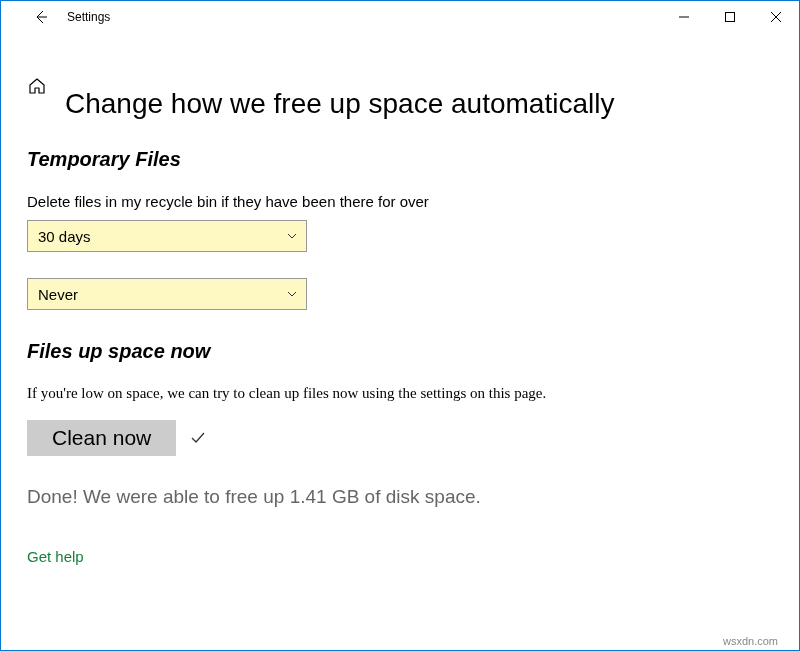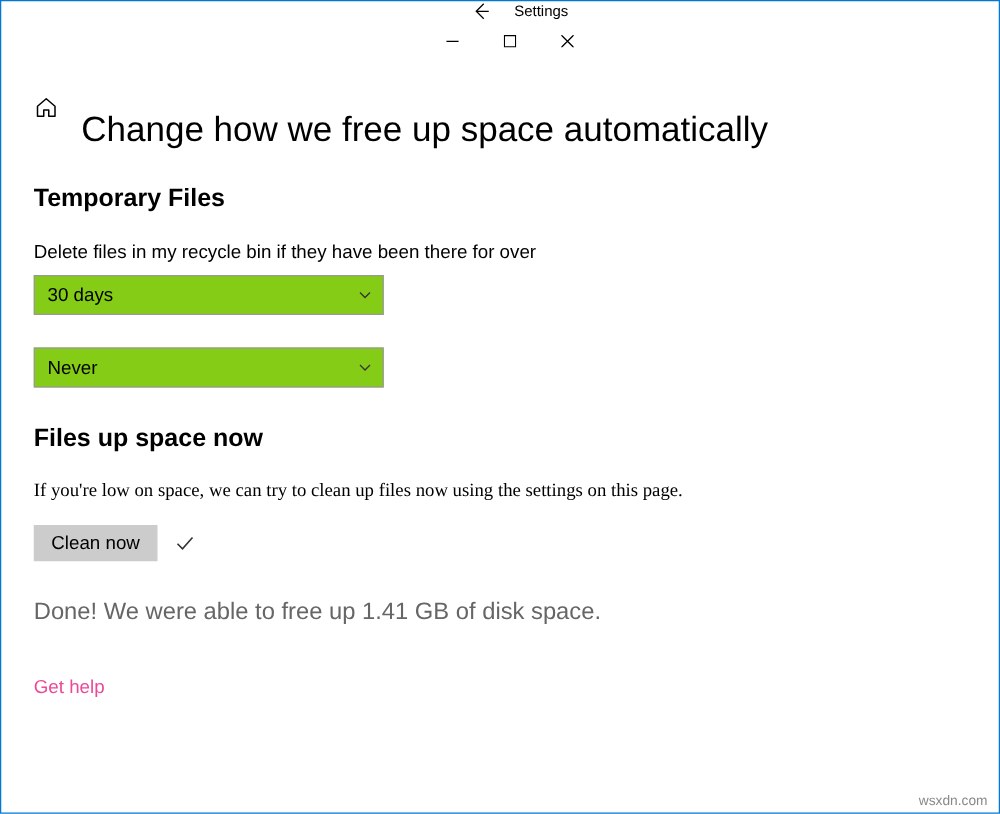--- a/index.html
+++ b/index.html
@@ -14,63 +14,62 @@
       overflow: hidden;
       display: flex;
       flex-direction: column;
     }
     .titlebar {
       height: 32px;
       display: flex;
       align-items: center;
       justify-content: space-between;
       padding-left: 16px;
-      flex-direction: column;
     }
     .titlebar-left { display: flex; align-items: center; gap: 18px; padding-left: 16px; }
     .back-arrow { width: 16px; height: 16px; display: flex; align-items: center; justify-content: center; cursor: pointer; }
     .app-title { font-size: 12px; color: #000; }
     .win-controls { display: flex; }
     .win-btn { width: 46px; height: 32px; display: flex; align-items: center; justify-content: center; cursor: pointer; }
     .win-btn svg { width: 10px; height: 10px; }
     .content {
       padding: 18px 26px 10px 26px;
       flex: 1;
       overflow-y: auto;
     }
     .header-row { display: flex; align-items: center; gap: 18px; margin-bottom: 28px; }
     .home-icon { width: 20px; height: 20px; display: flex; align-items: center; justify-content: center; }
     .page-title { font-size: 28px; font-weight: 400; margin-top: 37px; }
-    .section-title { font-size: 20px; font-weight: 600; margin-bottom: 22px; }
+    .section-title { font-size: 20px; font-weight: 600; margin-bottom: 22px; font-style: italic; }
     .checkbox-row { display: flex; align-items: center; gap: 10px; margin-bottom: 16px; }
     .cbx {
       width: 20px; height: 20px; background: #0067c0; display: flex;
       align-items: center; justify-content: center; cursor: pointer; flex-shrink: 0;
     }
     .cbx svg { width: 14px; height: 14px; }
     .field-label { font-size: 15px; margin-bottom: 10px; }
     .dropdown {
       width: 280px; height: 32px; border: 1px solid #999;
       display: flex; align-items: center; justify-content: space-between;
       padding: 0 8px 0 10px; font-size: 15px; cursor: pointer;
-      background: #84cc16; margin-bottom: 26px;
+      background: #fef9c3; margin-bottom: 26px;
     }
     .dropdown .chev { width: 12px; height: 12px; }
     .section-gap { margin-top: 30px; }
     .desc { font-size: 15px; margin-bottom: 18px; font-family: Liberation Serif, serif; }
     .btn-row { display: flex; align-items: center; gap: 14px; margin-bottom: 30px; }
     .button {
-      background: #ccc; border: none; padding: 6px 14px;
-      font-size: 15px; font-family: inherit; cursor: pointer;
+      background: #ccc; border: none; padding: 6px 25px;
+      font-size: 21px; font-family: inherit; cursor: pointer;
     }
     .check-done { width: 16px; height: 16px; }
     .status { color: #666; font-size: 19px; margin-bottom: 40px; }
-    .link { color: #ec4899; cursor: pointer; font-size: 15px; margin-top: 10px; }
+    .link { color: #15803d; cursor: pointer; font-size: 15px; margin-top: 10px; }
     .watermark {
-      position: absolute; bottom: 4px; right: 10px;
+      position: absolute; bottom: 4px; right: 22px;
       font-size: 11px; color: #888;
     }
   </style>
 </head>
 <body>
 
 <div class="titlebar">
   <div class="titlebar-left">
     <div class="back-arrow">
       <svg viewBox="0 0 16 16">

